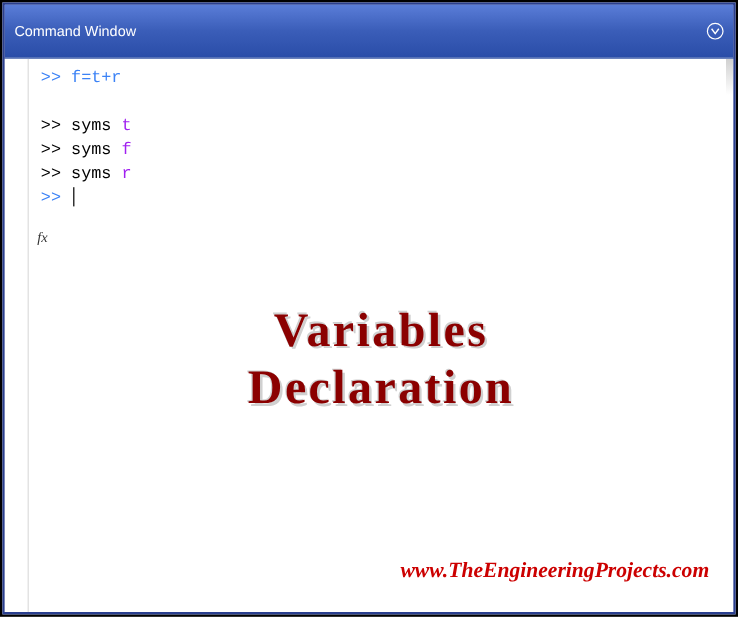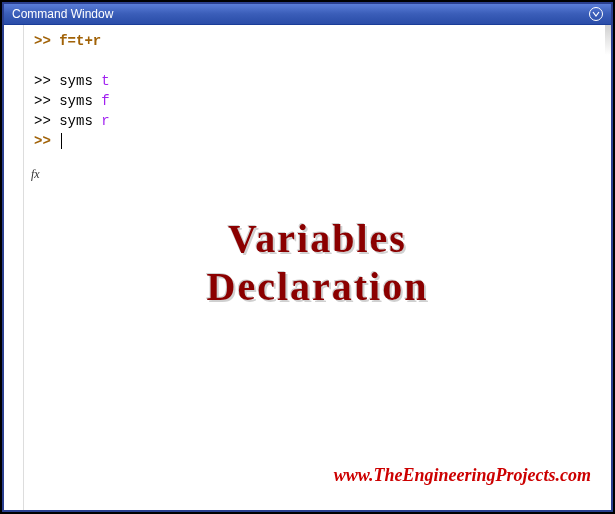--- a/index.html
+++ b/index.html
@@ -19,21 +19,21 @@
       width: 100%;
       height: 100%;
       border: 2px solid #2a3f8f;
       background: #fff;
       display: flex;
       flex-direction: column;
     }
     .titlebar {
       background: linear-gradient(to bottom, #5a7dd8 0%, #3a5db8 50%, #2a4da8 100%);
       color: #fff;
-      padding: 3px 8px;
+      padding: 15px 8px;
       display: flex;
       justify-content: space-between;
       align-items: center;
       font-family: Arial, sans-serif;
       font-size: 12px;
       border-bottom: 1px solid #1a3d98;
       gap: 44px;
     }
     .titlebar-title {
       font-weight: normal;
@@ -75,22 +75,21 @@
     .console {
       flex: 1;
       padding: 6px 10px;
       position: relative;
     }
     .line {
       line-height: 20px;
       white-space: pre;
     }
     .prompt-line {
-      color: #a16207;
-      font-weight: bold;
+      color: #3b82f6;
     }
     .error-line {
       color: #c00;
     }
     .blank-line {
       height: 20px;
     }
     .syms-keyword {
       color: #000;
     }
@@ -100,21 +99,21 @@
     .cursor {
       display: inline-block;
       width: 1px;
       height: 16px;
       background: #000;
       vertical-align: middle;
       margin-left: 2px;
     }
     .overlay-title {
       position: absolute;
-      top: 190px;
+      top: 202px;
       left: 0;
       right: 0;
       text-align: center;
       font-family: 'Times New Roman', Georgia, serif;
       font-size: 40px;
       font-weight: bold;
       color: #8b0000;
       text-shadow: 2px 2px 0 #d0d0d0, -1px -1px 0 #d0d0d0;
       line-height: 1.2;
       letter-spacing: 2px;

